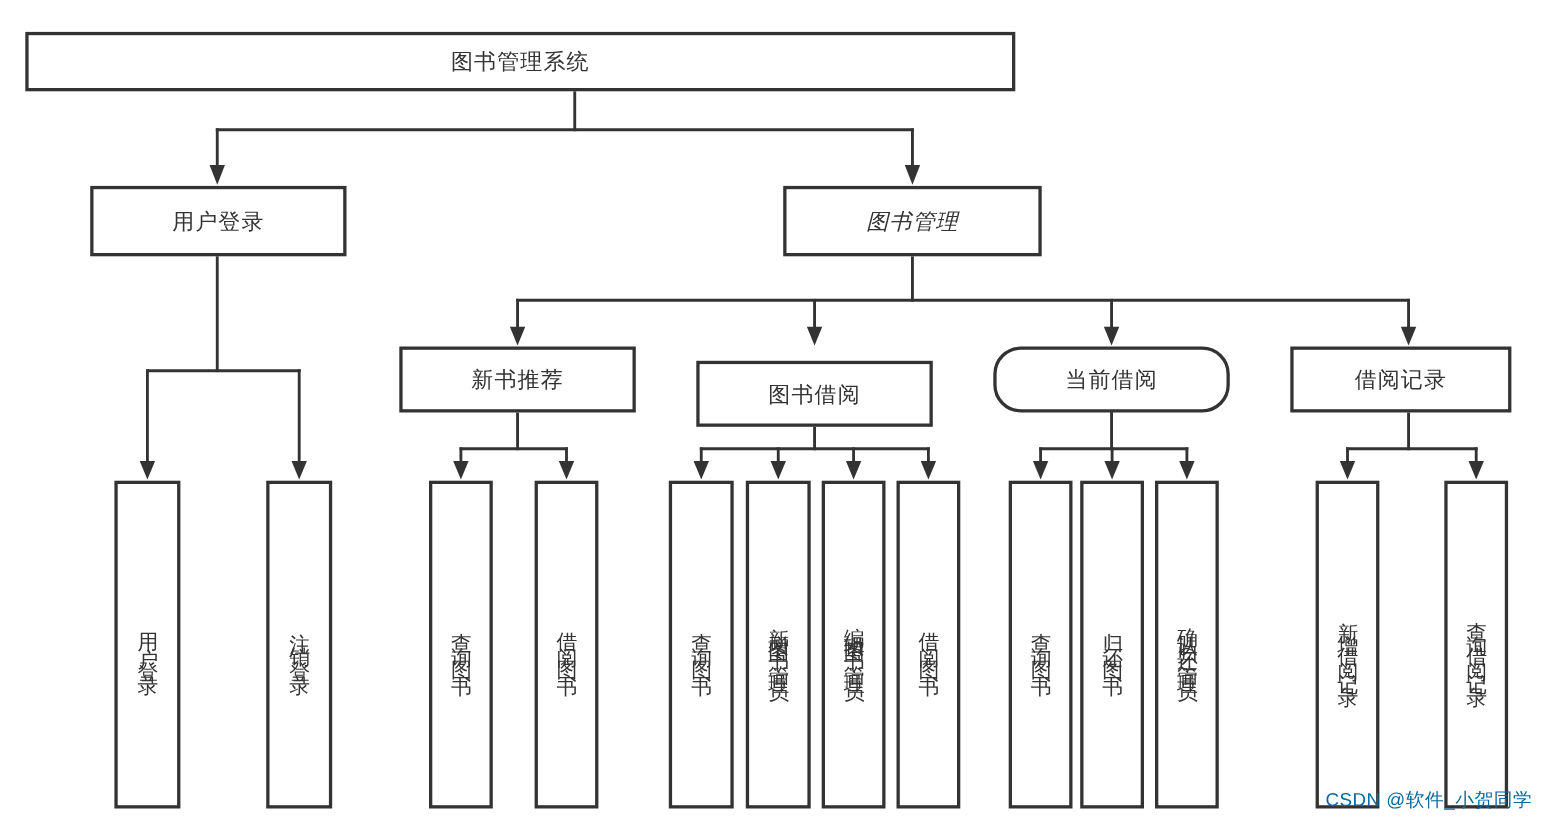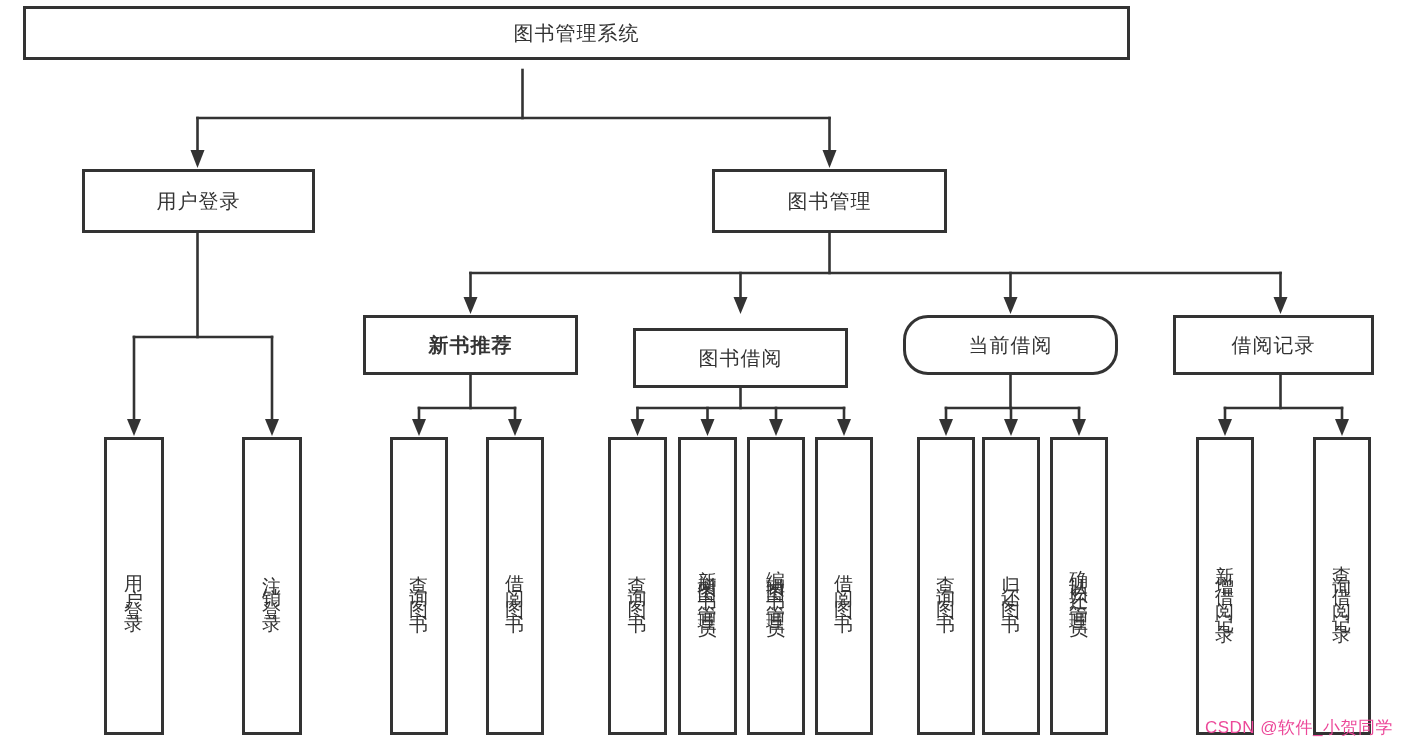--- a/index.html
+++ b/index.html
@@ -38,29 +38,29 @@
     letter-spacing: 13px;
     line-height: 1;
   }
   .vbox.long { letter-spacing: 7px; }
   .vbox.med  { letter-spacing: 12px; }
   #watermark {
     position: absolute;
     right: 12px;
     bottom: 8px;
     font-size: 17px;
-    color: #ec4899;
+    color: #0369a1;
     letter-spacing: 0.5px;
     white-space: nowrap;
   }
   
-  #n-root          { left: 23px;   top: 6px;  width: 1107px; height: 54px; }
+  #n-root          { left: 23px;   top: 29px;  width: 900px; height: 54px; }
   #n-userLogin     { left: 82px;   top: 169px; width: 233px; height: 64px; }
-  #n-bookMgmt      { left: 712px;  top: 169px; width: 235px; height: 64px; }
-  #n-newBookRec    { left: 363px;  top: 315px; width: 215px; height: 60px; font-weight: bold; }
+  #n-bookMgmt      { left: 712px;  top: 169px; width: 235px; height: 64px; font-style: italic; }
+  #n-newBookRec    { left: 363px;  top: 315px; width: 215px; height: 60px; }
   #n-bookBorrow    { left: 633px;  top: 328px; width: 215px; height: 60px; }
   #n-currentBorrow { left: 903px;  top: 315px; width: 215px; height: 60px; border-radius: 25px; }
   #n-borrowRecords { left: 1173px; top: 315px; width: 201px; height: 60px; }
   #n-userLoginLeaf { left: 104px;  top: 437px; width: 60px;  height: 298px; }
   #n-logoutLeaf    { left: 242px;  top: 437px; width: 60px;  height: 298px; }
   #n-nbQuery       { left: 390px;  top: 437px; width: 58px;  height: 298px; }
   #n-nbBorrow      { left: 486px;  top: 437px; width: 58px;  height: 298px; }
   #n-bbQuery       { left: 608px;  top: 437px; width: 59px;  height: 298px; }
   #n-bbAdd         { left: 678px;  top: 437px; width: 59px;  height: 298px; }
   #n-bbEdit        { left: 747px;  top: 437px; width: 58px;  height: 298px; }

